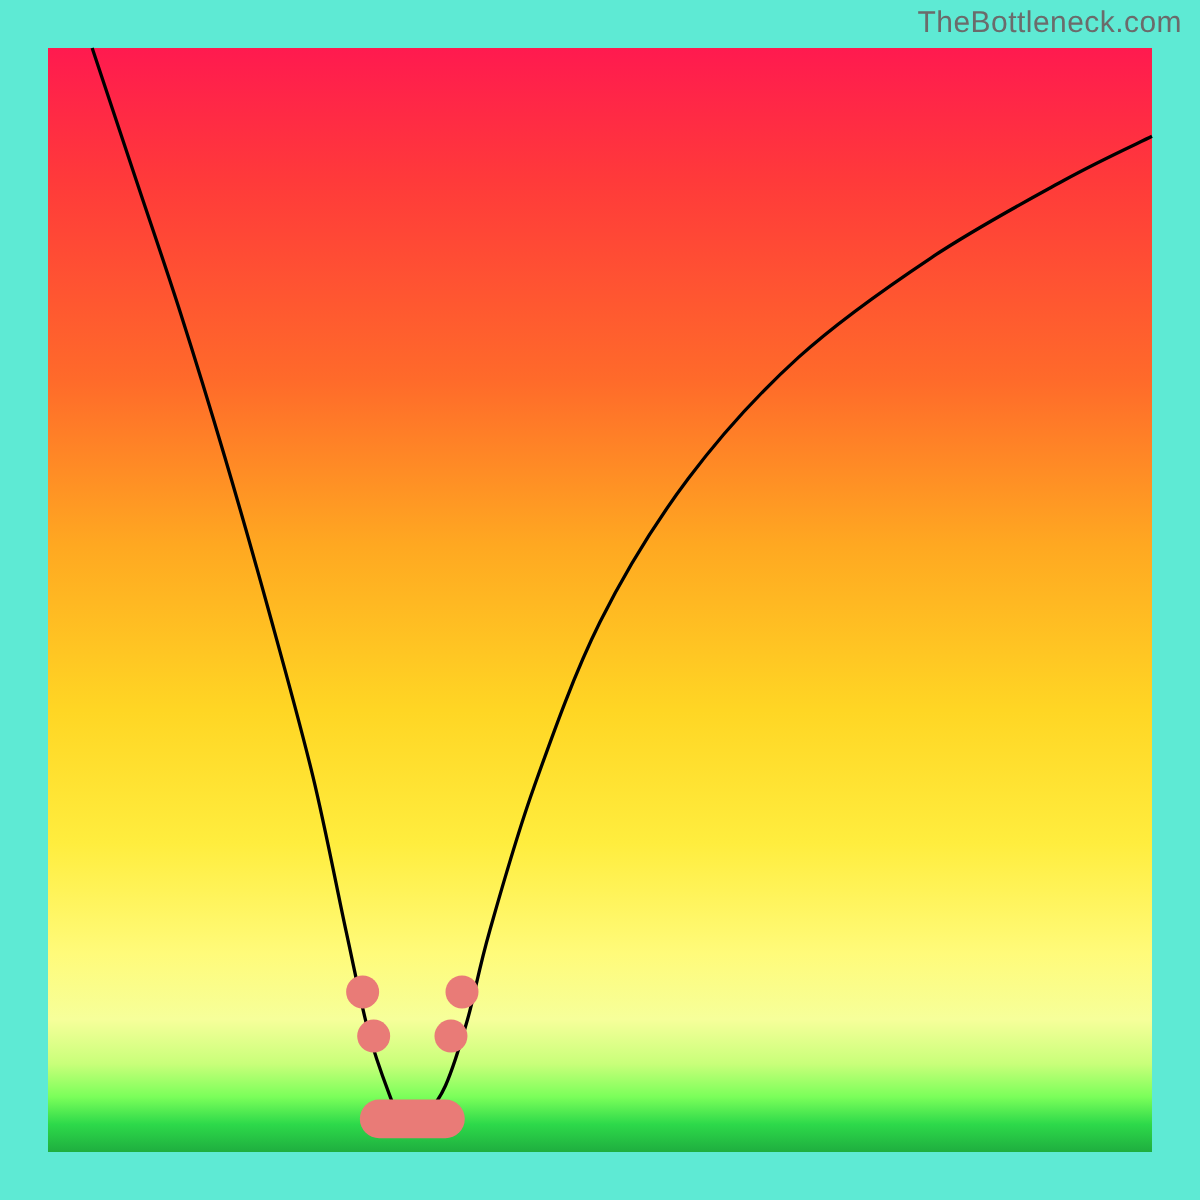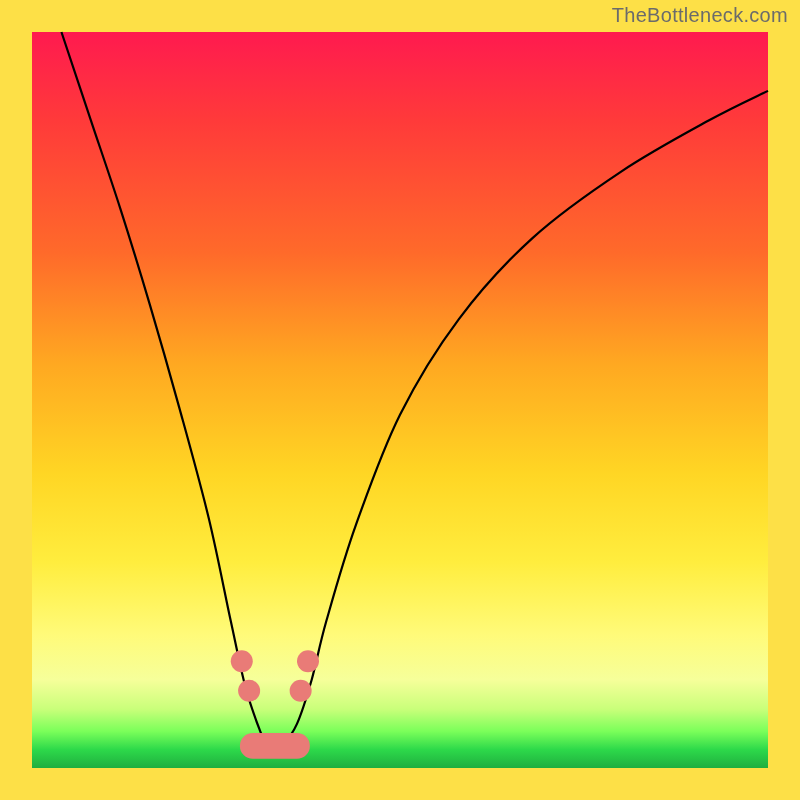--- a/index.html
+++ b/index.html
@@ -8,21 +8,21 @@
     width: 800px;
     height: 800px;
     background: #000;
     overflow: hidden;
     font-family: Arial, Helvetica, sans-serif;
   }
   .frame {
     position: absolute;
     left: 0; top: 0;
     width: 800px; height: 800px;
-    background: #fde047;
+    background: #5eead4;
   }
   .plot {
     position: absolute;
     left: 32px;
     top: 32px;
     width: 736px;
     height: 736px;
     
     background: linear-gradient(
       to bottom,

